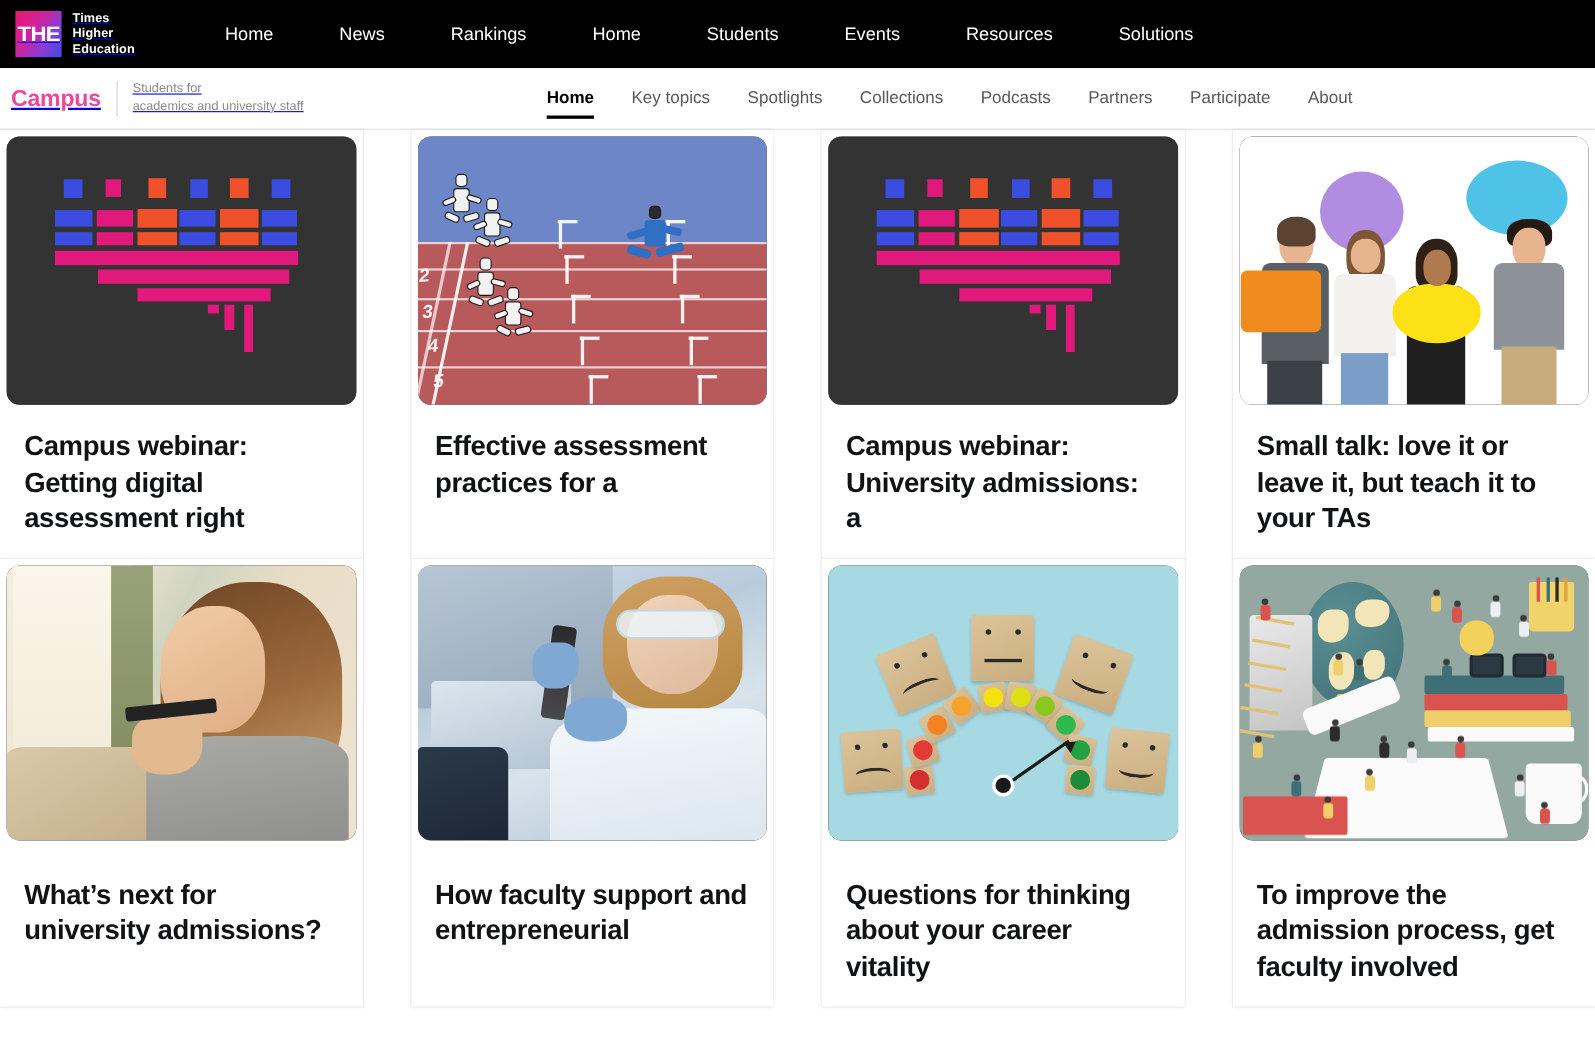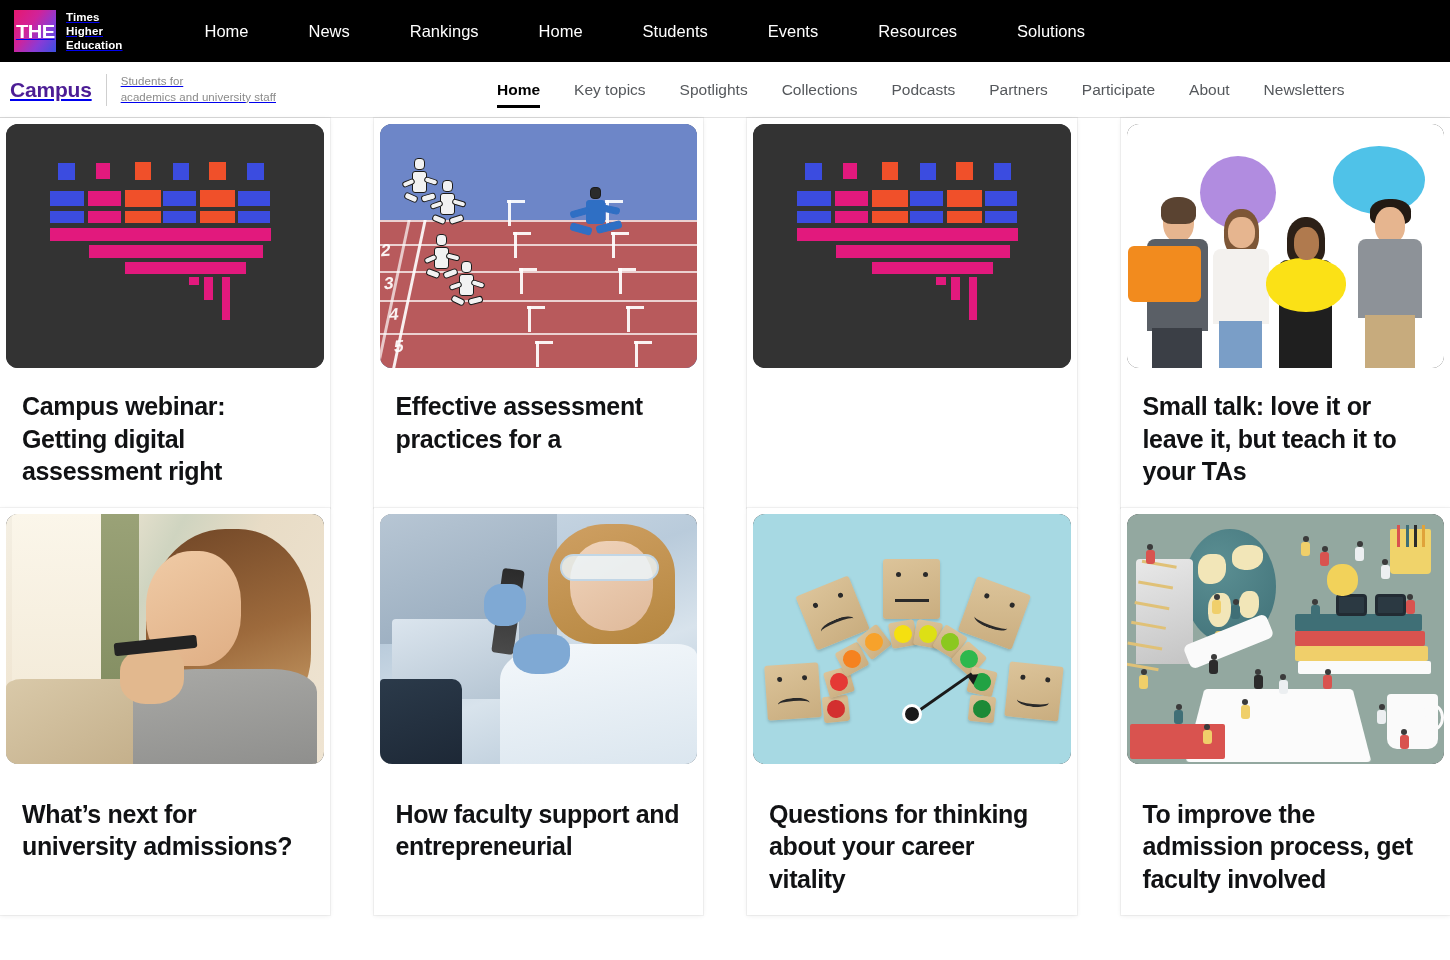--- a/index.html
+++ b/index.html
@@ -44,21 +44,21 @@
   
   .subbar {
     height: 56px; width: 100%;
     background: #ffffff;
     border-bottom: 1px solid #e2e2e2;
     display: flex; align-items: center;
     position: relative;
   }
   .campus-brand { display: flex; align-items: center; padding-left: 10px; }
   .campus-word {
-    font-size: 21px; font-weight: 700; color: #4c1d95;
+    font-size: 21px; font-weight: 700; color: #ec4899;
     letter-spacing: -0.2px;
   }
   .campus-divider {
     width: 1px; height: 32px; background: #cfcfcf; margin: 0 14px;
   }
   .campus-tagline {
     font-size: 11.5px; color: #8b8b8b; line-height: 1.32; letter-spacing: 0.05px;
   }
   .subnav { display: flex; align-items: center; margin-left: 204px; height: 100%; }
   .subnav a {
@@ -291,21 +291,20 @@
   </a>
   <nav class="subnav">
     <a href="#" class="active">Home</a>
     <a href="#">Key topics</a>
     <a href="#">Spotlights</a>
     <a href="#">Collections</a>
     <a href="#">Podcasts</a>
     <a href="#">Partners</a>
     <a href="#">Participate</a>
     <a href="#">About</a>
-    <a href="#">Newsletters</a>
   </nav>
 </div>
 
 <main>
 <section class="grid row1">
 
   <article class="card">
     <div class="card-media inset">
       <div class="art-pixel">
         <i class="pk-blue" style="left:16.5%;top:16%;width:5.2%;height:7%"></i>
@@ -441,20 +440,21 @@
 
         <i class="pk-pink" style="left:14%;top:42.5%;width:69.5%;height:5.5%"></i>
         <i class="pk-pink" style="left:26%;top:49.5%;width:55%;height:5.5%"></i>
         <i class="pk-pink" style="left:37.5%;top:56.5%;width:38%;height:5%"></i>
 
         <i class="pk-pink" style="left:57.5%;top:62.5%;width:3.2%;height:3.5%"></i>
         <i class="pk-pink" style="left:62.5%;top:62.5%;width:2.8%;height:9.5%"></i>
         <i class="pk-pink" style="left:68%;top:62.5%;width:2.6%;height:18%"></i>
       </div>
     </div>
+    <h3 class="card-title">Campus webinar: University admissions: a</h3>
   </article>
 
   <article class="card">
     <div class="card-media inset">
       <div class="art-bubbles">
         <div class="bubble bub-purple" style="left:23%;top:13%;width:24%;height:30%"></div>
         <div class="bubble bub-blue" style="right:6%;top:9%;width:29%;height:28%"></div>
 
         <div class="person" style="left:5%;top:32%;width:22%;height:68%">
           <i class="p-head" style="left:30%;top:0;width:44%;height:24%"></i>

